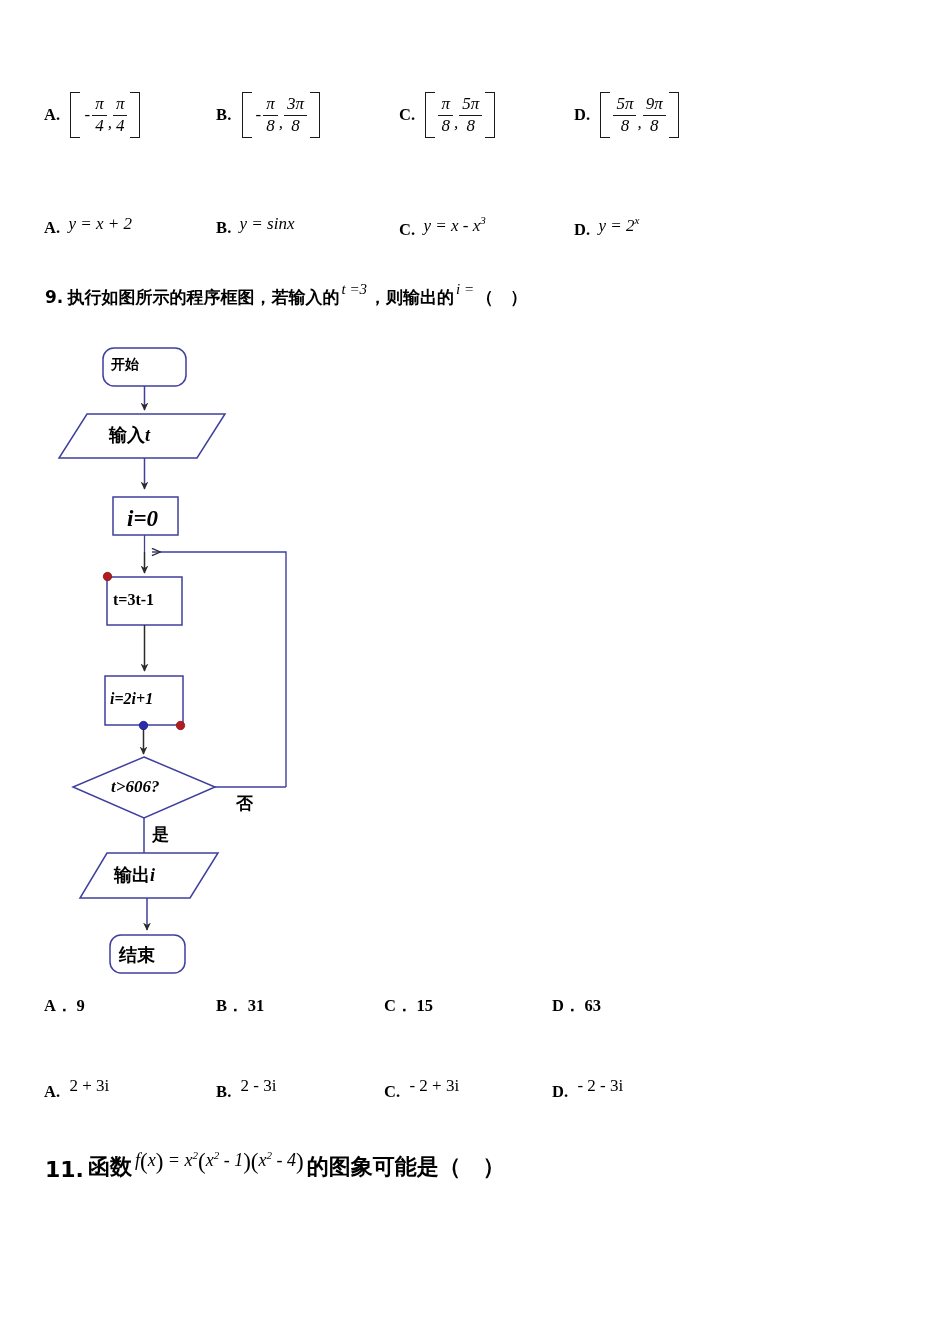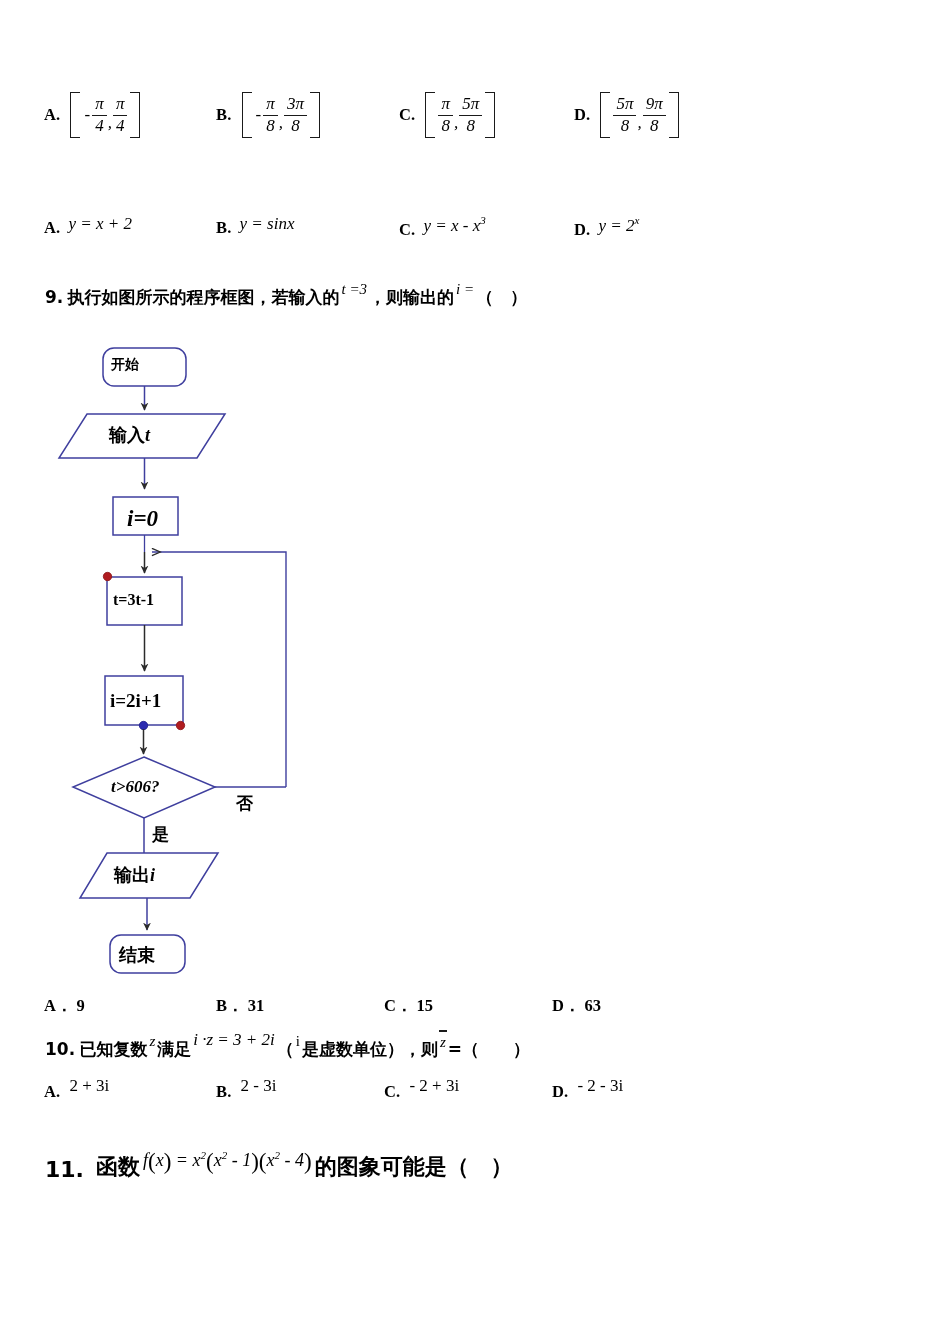--- a/index.html
+++ b/index.html
@@ -348,21 +348,21 @@
 
     
     <span class="fc-label" style="left:111px; top:26px; font-size:14px;">开始</span>
 
     <span class="fc-label" style="left:109px; top:93px; font-size:18px;"><span>输入</span><span class="mathit">t</span></span>
 
     <span class="fc-label" style="left:127px; top:176px; font-size:23px; font-style:italic; font-family:'Liberation Serif',serif;">i=0</span>
 
     <span class="fc-label" style="left:113px; top:261px; font-size:16px; font-family:'Liberation Serif',serif;">t=3t-1</span>
 
-    <span class="fc-label" style="left:110px; top:360px; font-size:19px; font-family:'Liberation Serif',serif;">i=2i+1</span>
+    <span class="fc-label" style="left:110px; top:360px; font-size:16px; font-style:italic; font-family:'Liberation Serif',serif;">i=2i+1</span>
 
     <span class="fc-label" style="left:111px; top:447px; font-size:17px; font-style:italic; font-family:'Liberation Serif',serif;">t&gt;606?</span>
 
     <span class="fc-label" style="left:152px; top:493px; font-size:17px;">是</span>
 
     <span class="fc-label" style="left:236px; top:462px; font-size:17px;">否</span>
 
     <span class="fc-label" style="left:114px; top:533px; font-size:18px;"><span>输出</span><span class="mathit">i</span></span>
 
     <span class="fc-label" style="left:119px; top:613px; font-size:18px;">结束</span>
@@ -380,24 +380,20 @@
     <div class="q9-opt" style="left:340px;">
       <span>C．</span>
       <span>15</span>
     </div>
     <div class="q9-opt" style="left:508px;">
       <span>D．</span>
       <span>63</span>
     </div>
   </div>
 
-  <div class="abs" id="q10-stem">
-    <span class="cn">10.</span>
-    <span class="cn">已知复数</span><span class="supexpr">z</span><span class="cn">满足</span><span class="supexpr" style="font-size:17px; top:-10px;">i ·z = 3 + 2i</span><span class="cn">（</span><span class="supexpr" style="font-style:normal;">i</span><span class="cn">是虚数单位），则</span><span class="conj"><span class="bar"></span><span>z</span></span><span class="cn">=（　　）</span>
-  </div>
 
   <div class="abs" id="row-q10-options">
     <div class="q10-opt" style="left:0px;">
       <span class="opt-label">A.</span>
       <span class="q10-expr">2 + 3i</span>
     </div>
     <div class="q10-opt" style="left:172px;">
       <span class="opt-label">B.</span>
       <span class="q10-expr">2 - 3i</span>
     </div>
@@ -406,18 +402,18 @@
       <span class="q10-expr">- 2 + 3i</span>
     </div>
     <div class="q10-opt" style="left:508px;">
       <span class="opt-label">D.</span>
       <span class="q10-expr">- 2 - 3i</span>
     </div>
   </div>
 
   <div class="abs" id="q11-stem">
     <span class="cn">11.</span>
-    <span class="cn" style="margin-left:12px;">函数</span>
+    <span class="cn" style="margin-left:4px;">函数</span>
     <span class="q11-expr">f<span class="paren-big">(</span>x<span class="paren-big">)</span> = x<sup class="sq">2</sup><span class="paren-big">(</span>x<sup class="sq">2</sup> - 1<span class="paren-big">)</span><span class="paren-big">(</span>x<sup class="sq">2</sup> - 4<span class="paren-big">)</span></span>
     <span class="cn">的图象可能是（　）</span>
   </div>
 
 </div>
 
 </body></html>

